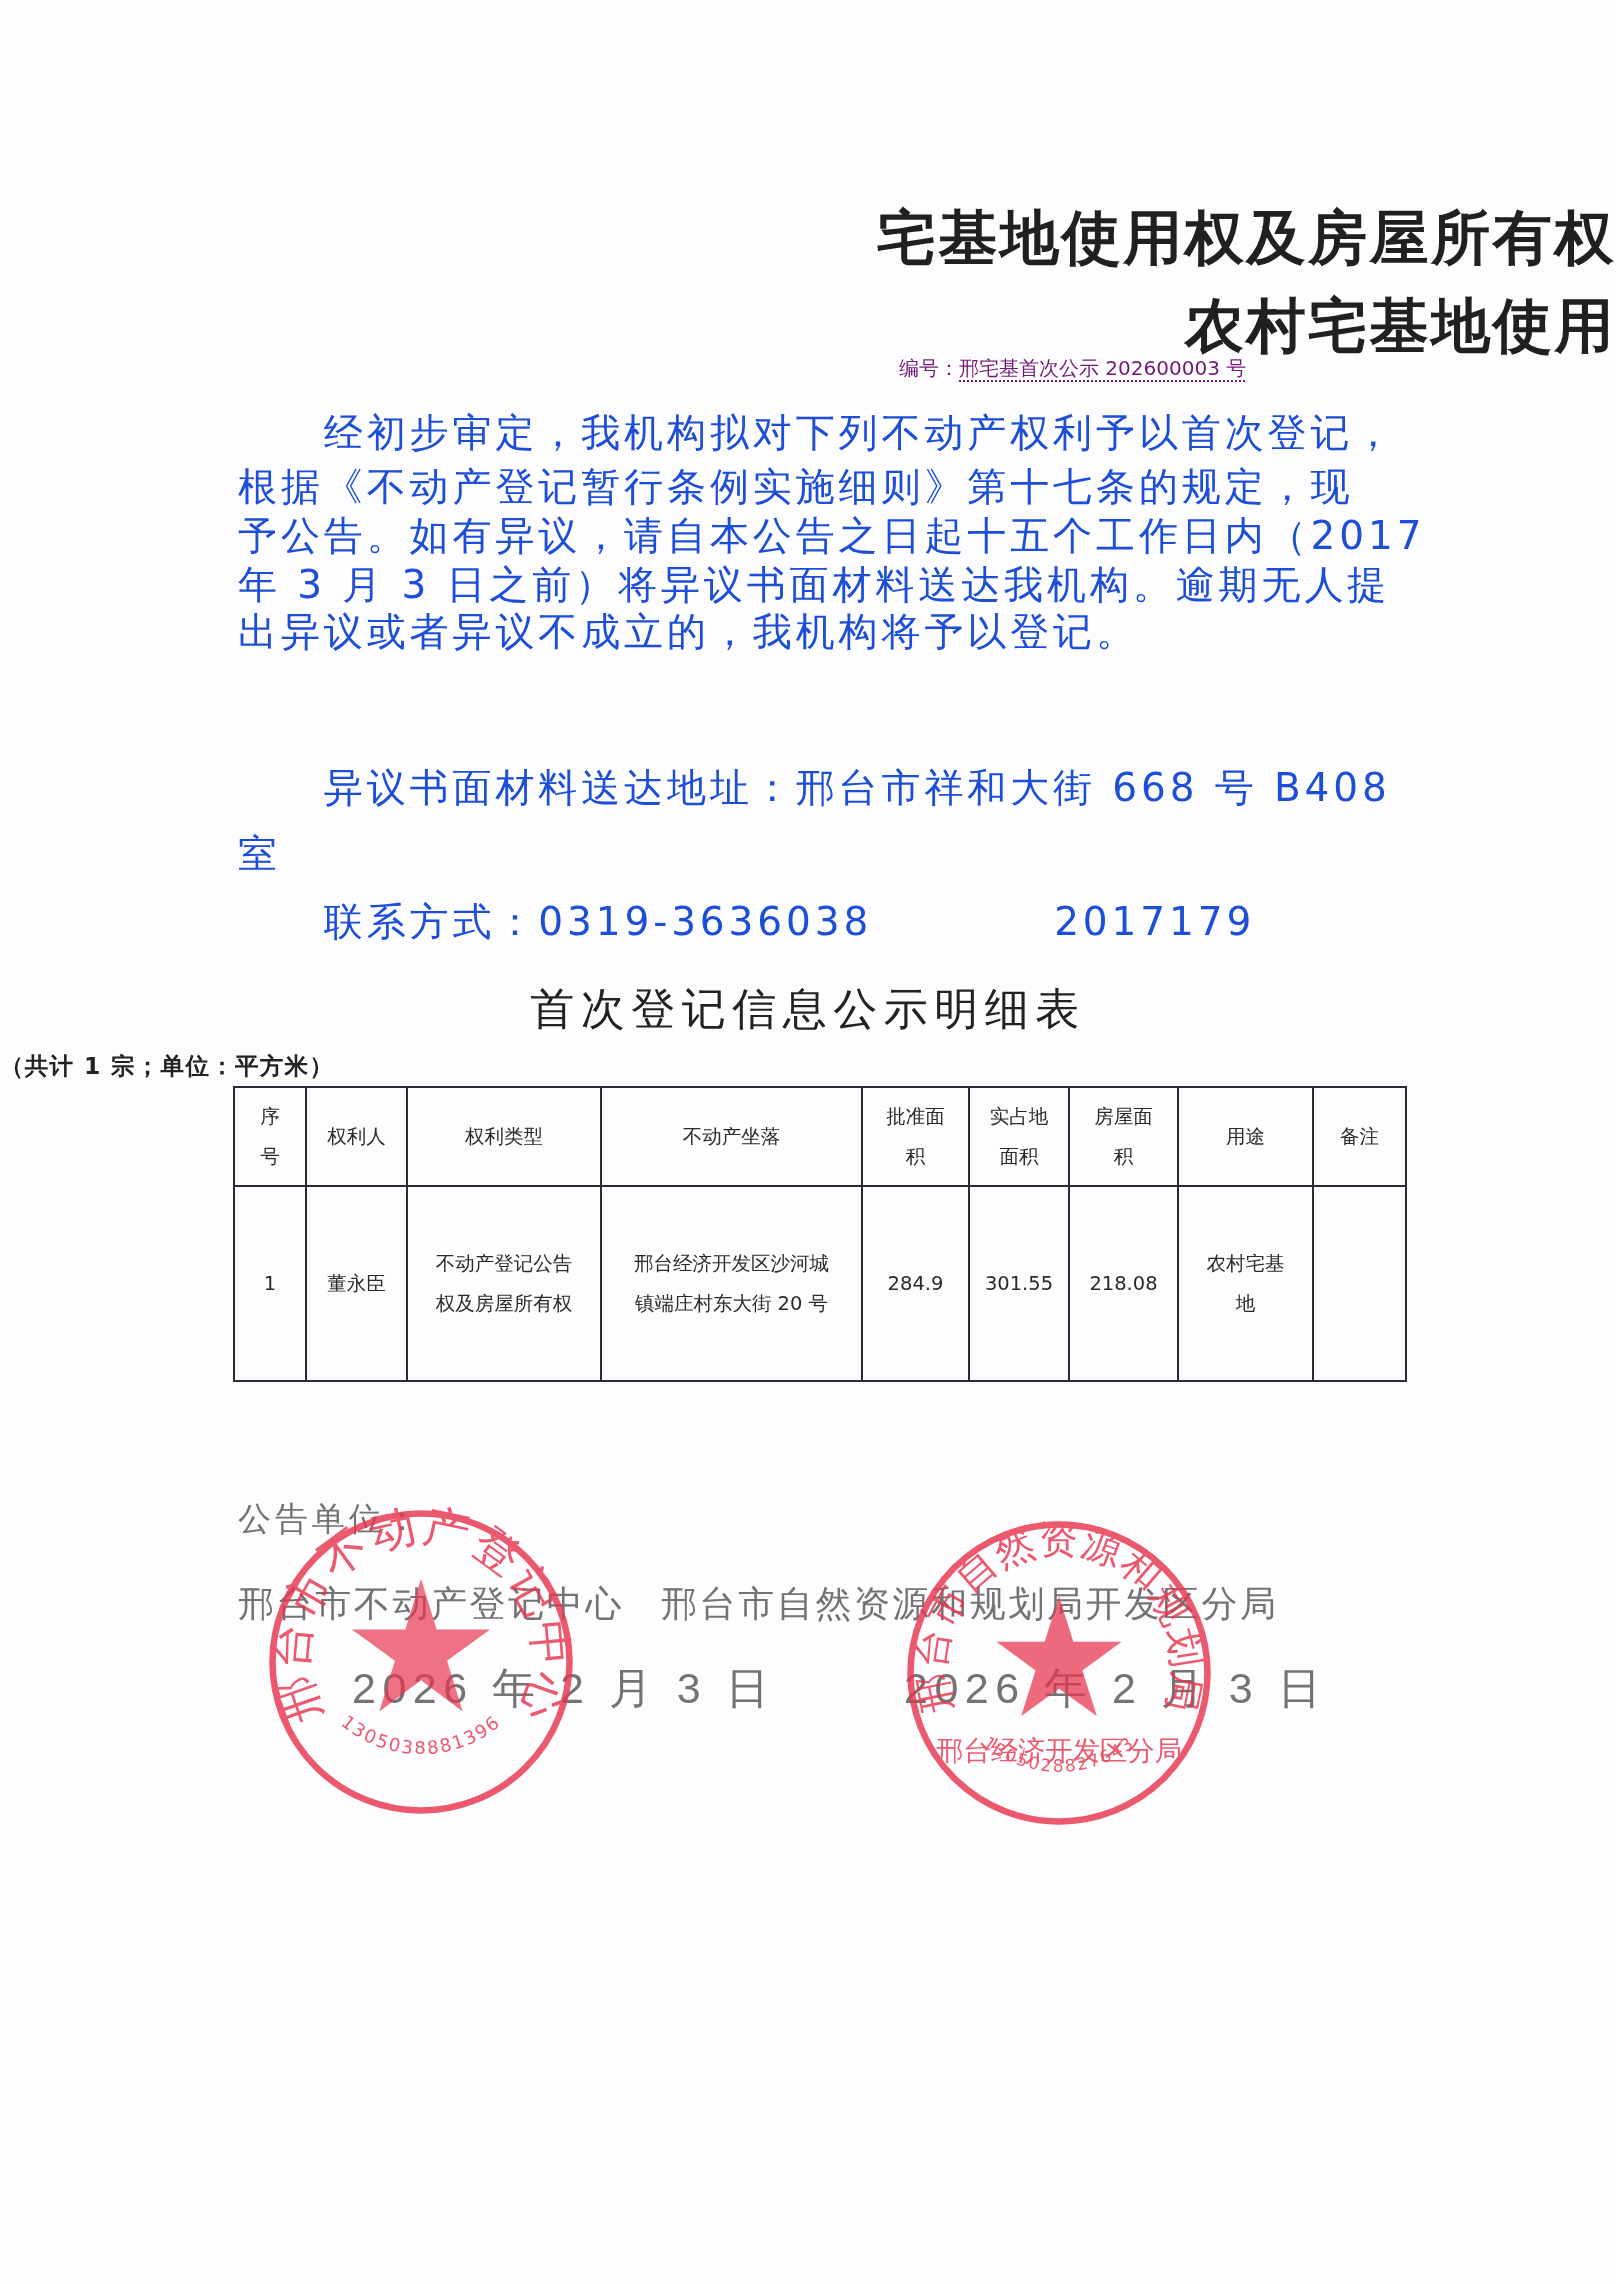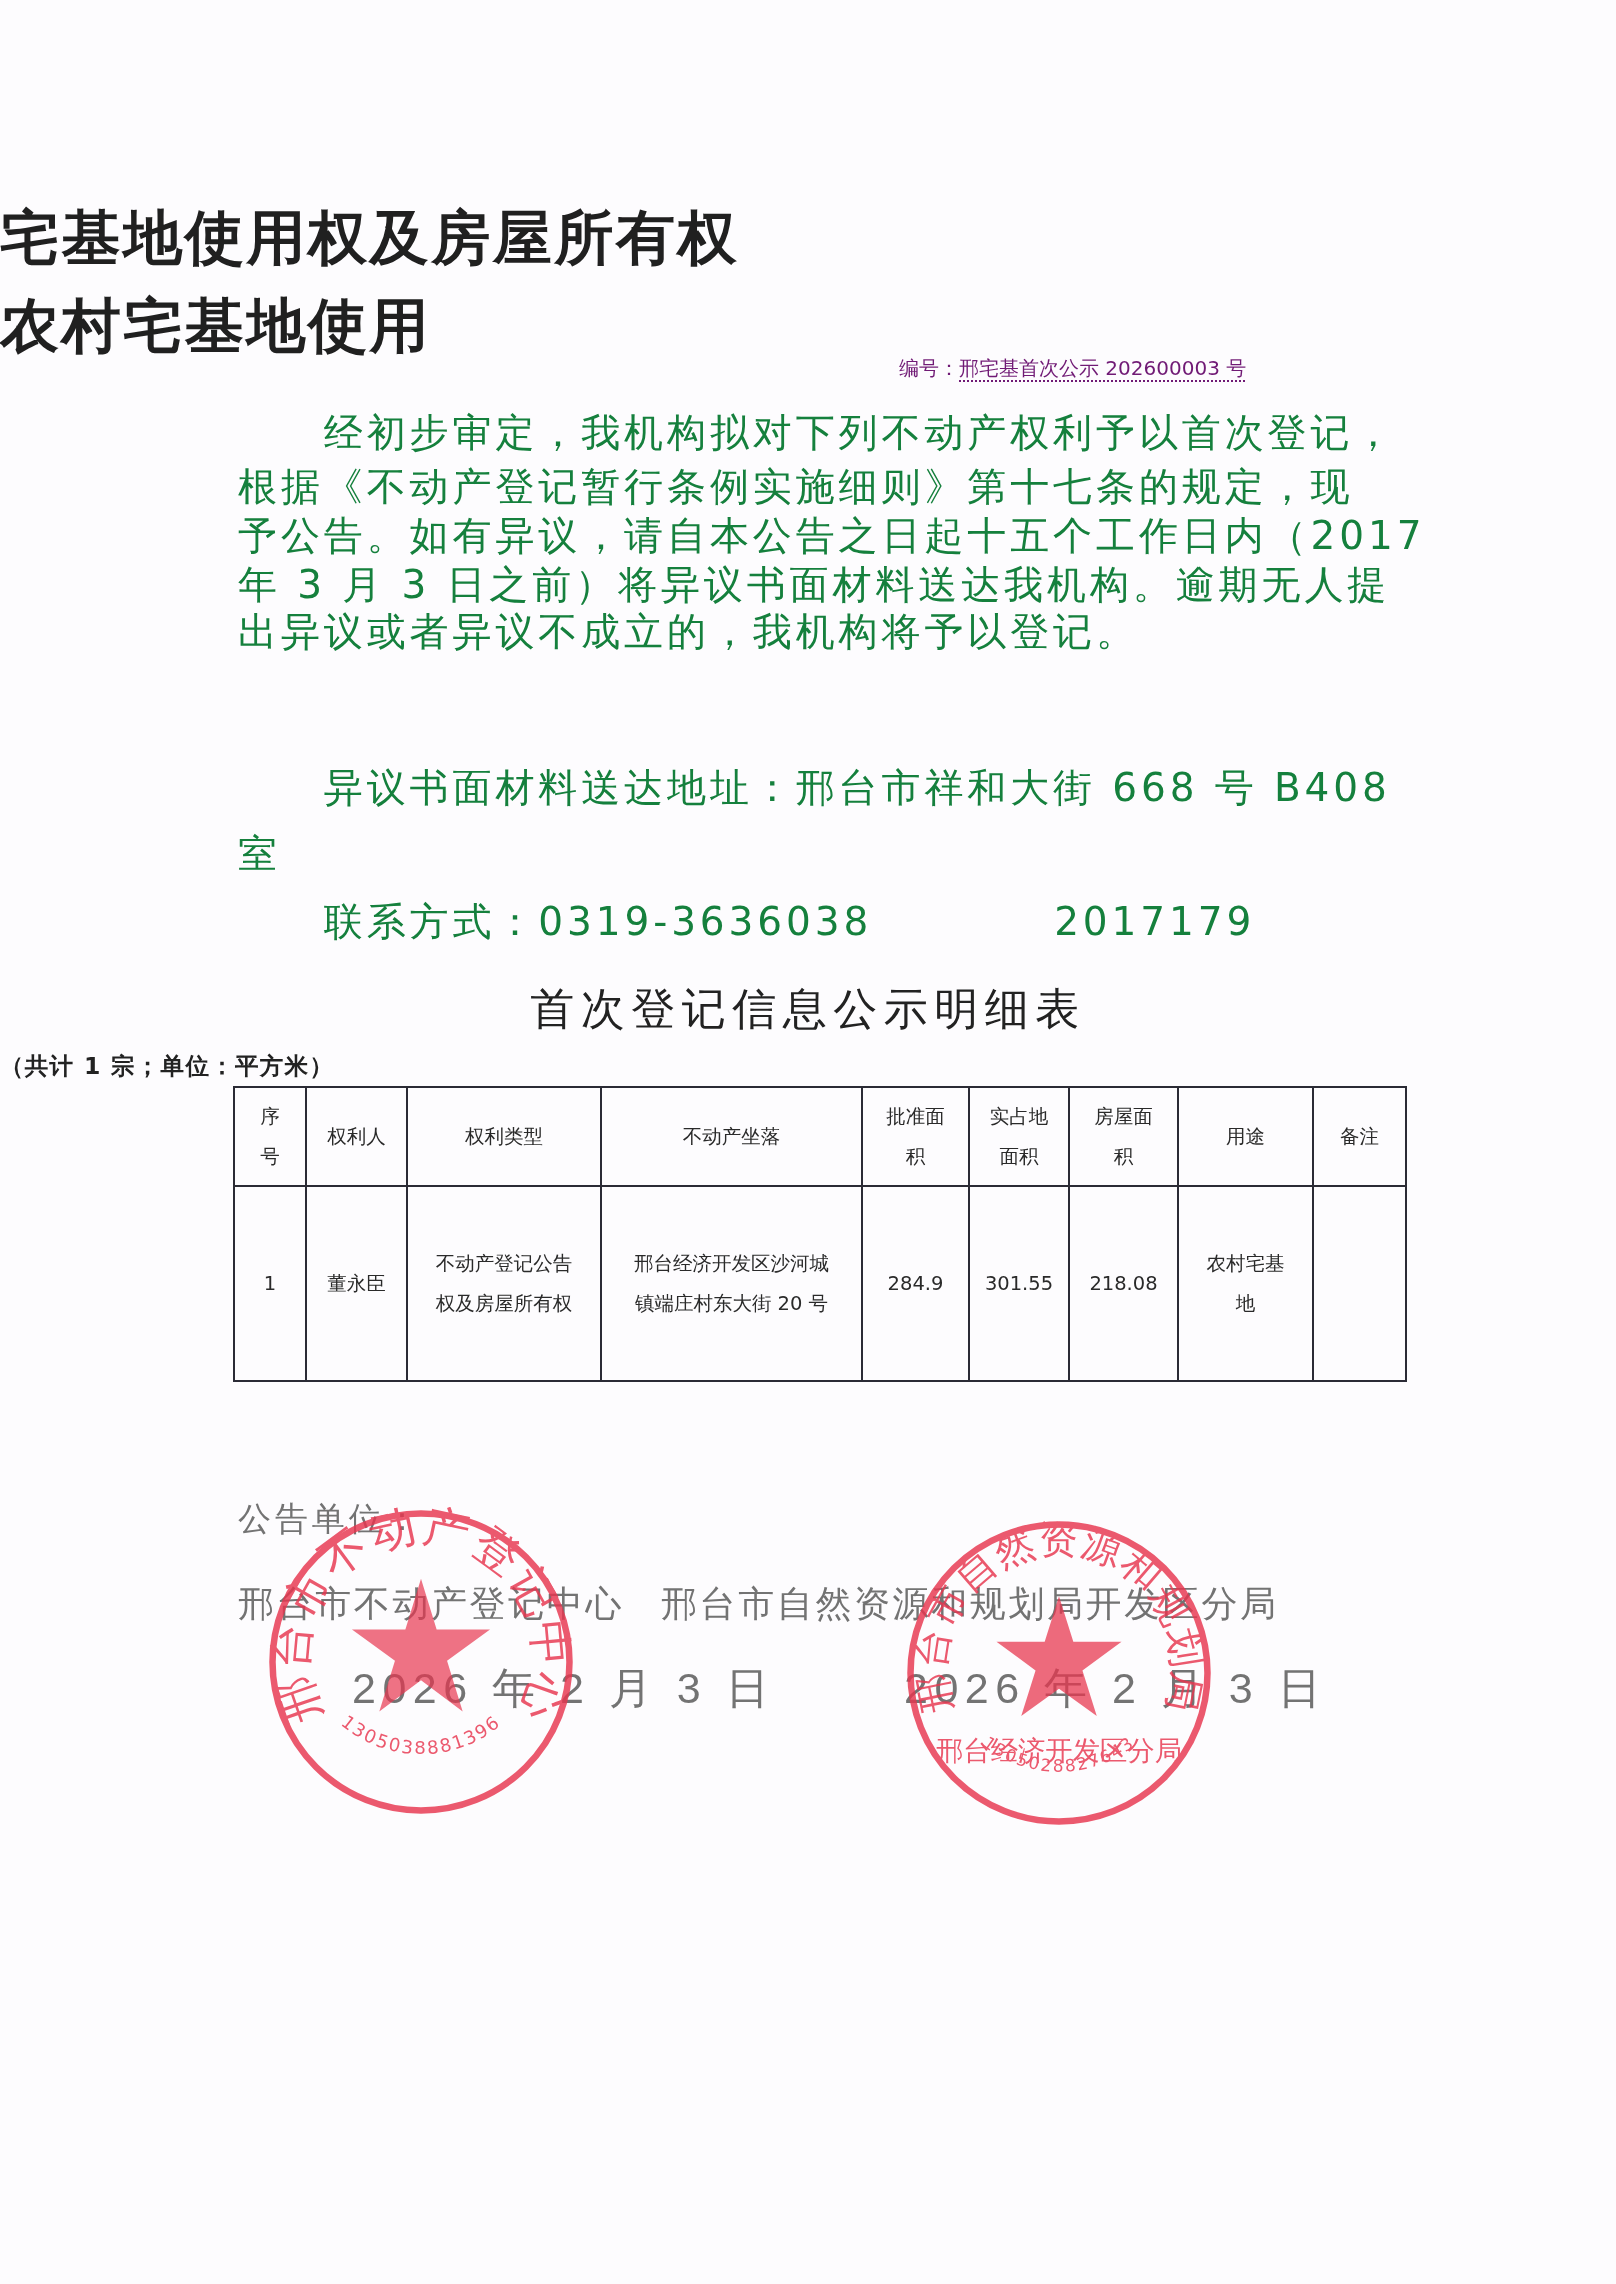--- a/index.html
+++ b/index.html
@@ -4,34 +4,34 @@
 <style>
   html, body { margin: 0; padding: 0; }
   body {
     width: 1616px; height: 2284px; position: relative; overflow: hidden;
     background: #fdfcfe;
     font-family: "DejaVu Serif", "Liberation Serif", serif;
     color: #1c1c1c;
   }
   .abs { position: absolute; white-space: nowrap; }
   .title {
-    left: 0; width: 1616px; text-align: left;
+    left: 0; width: 1616px; text-align: right;
     font-family: "DejaVu Sans", "Liberation Sans", sans-serif;
     font-size: 59px; font-weight: bold; letter-spacing: 2.6px; color: #202020;
   }
   #title1 { top: 199px; }
   #title2 { top: 287px; }
   .doc-no {
     top: 355px; left: 899px; font-size: 20px; color: #701a75;
     font-family: "DejaVu Sans", "Liberation Sans", sans-serif;
   }
   .doc-no .val { text-decoration: underline; text-decoration-style: dotted; text-underline-offset: 5.2px; }
   .para {
     left: 238px; width: 1147px; font-size: 39px; line-height: 46px;
-    font-family: "DejaVu Sans", "Liberation Sans", sans-serif; color: #15803d;
+    font-family: "DejaVu Sans", "Liberation Sans", sans-serif; color: #1d4ed8;
     letter-spacing: 3.9px;
   }
   .table-heading {
     left: 0; width: 1616px; text-align: center; top: 980px;
     font-family: "DejaVu Sans", "Liberation Sans", sans-serif;
     font-size: 44px; letter-spacing: 6.5px; color: #222;
   }
   .table-sub {
     left: 0; width: 1616px; top: 1050px;
     font-family: "DejaVu Sans", "Liberation Sans", sans-serif;

